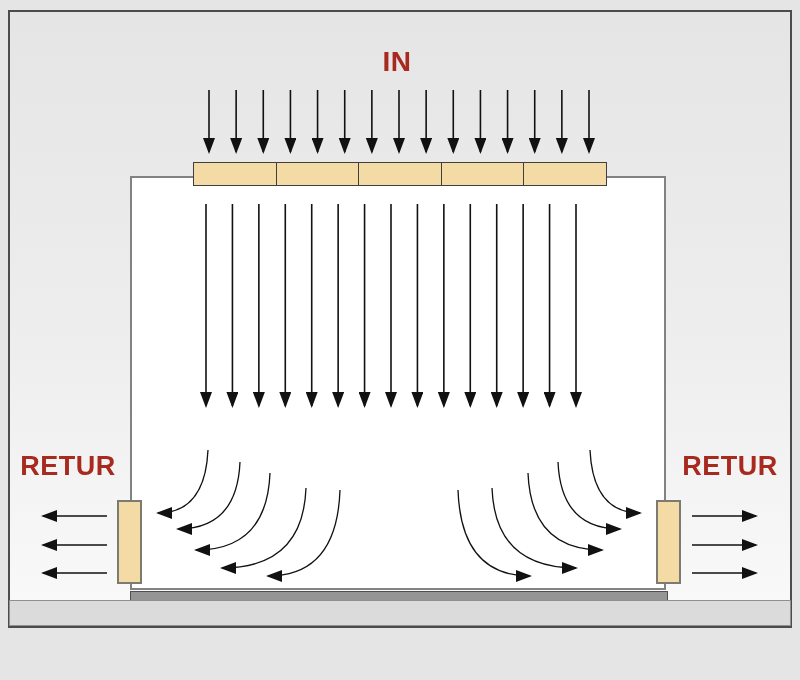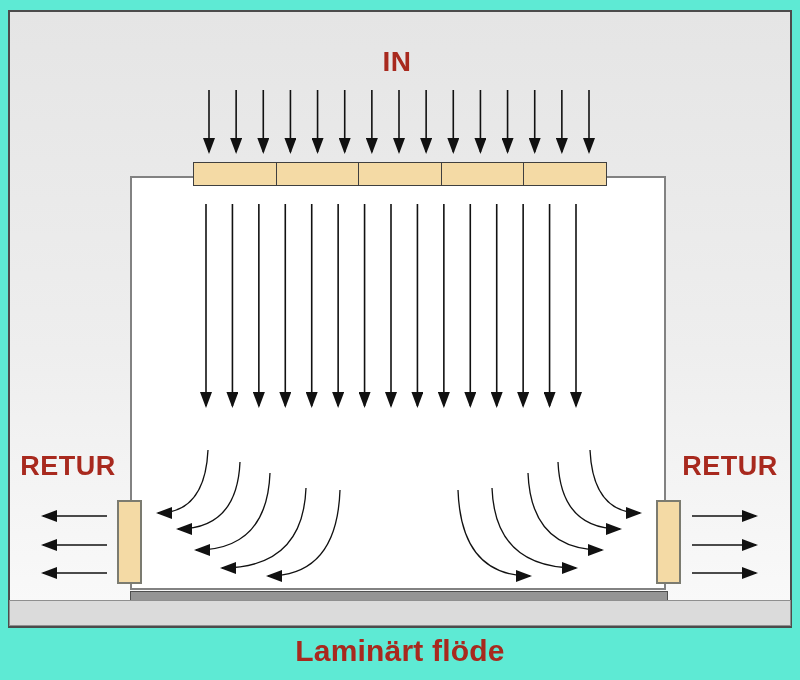--- a/index.html
+++ b/index.html
@@ -1,19 +1,19 @@
 <!DOCTYPE html>
 <html><head>
 <meta charset="utf-8">
 <style>
   html,body{margin:0;padding:0;background:#ffffff;}
   #page{
     position:relative;width:800px;height:680px;overflow:hidden;
     font-family:"Liberation Sans","DejaVu Sans",sans-serif;
-    background:#5eead4;
+    background:#e5e5e5;
   }
   #frame{
     position:absolute;left:8px;top:10px;width:780px;height:614px;
     border:2px solid #4c4c4c;
     background:linear-gradient(180deg,var(--bg-top,#e5e5e5) 0%,#eeeeee 55%,var(--bg-bottom,#fafafa) 100%);
   }
   #room{
     position:absolute;left:130px;top:176px;width:536px;height:414px;
     background:var(--room-fill,#ffffff);
     border:2px solid #828282;box-sizing:border-box;
@@ -138,15 +138,14 @@
     <g id="g-side-right">
         <line x1="692" y1="516" x2="756" y2="516" stroke="#111111" stroke-width="1.6" marker-end="url(#ah)"></line>
         <line x1="692" y1="545" x2="756" y2="545" stroke="#111111" stroke-width="1.6" marker-end="url(#ah)"></line>
         <line x1="692" y1="573" x2="756" y2="573" stroke="#111111" stroke-width="1.6" marker-end="url(#ah)"></line>
       </g>
   </svg>
 
   <div id="lbl-in" class="lbl">IN</div>
   <div id="lbl-retur-left" class="lbl">RETUR</div>
   <div id="lbl-retur-right" class="lbl">RETUR</div>
-  <div id="caption" class="lbl">Laminärt flöde</div>
 
 </div>
 
 </body></html>

